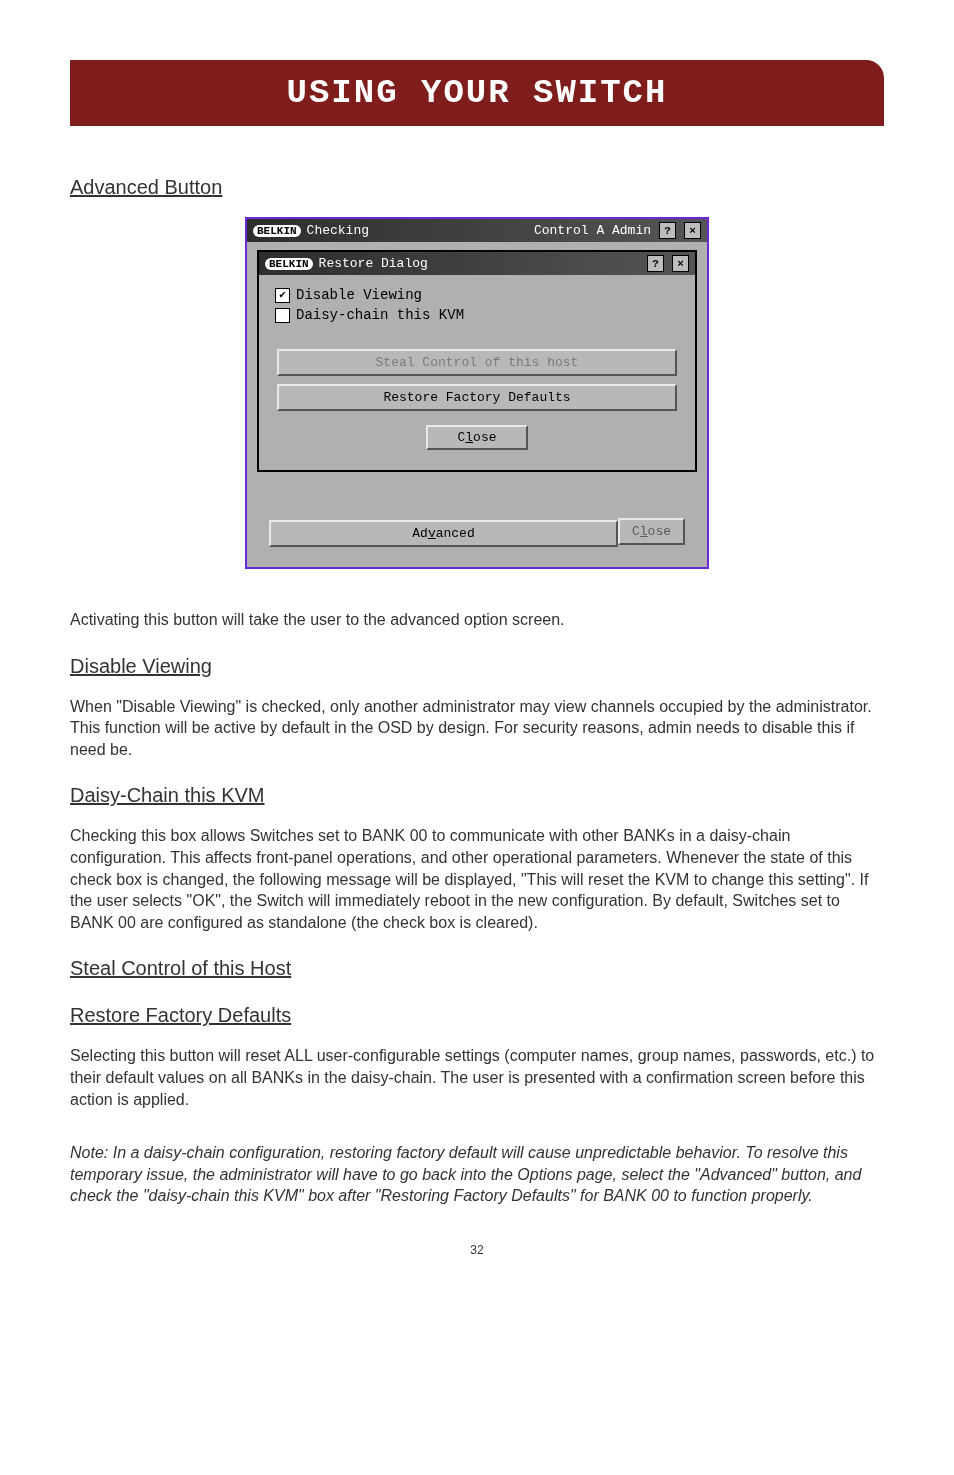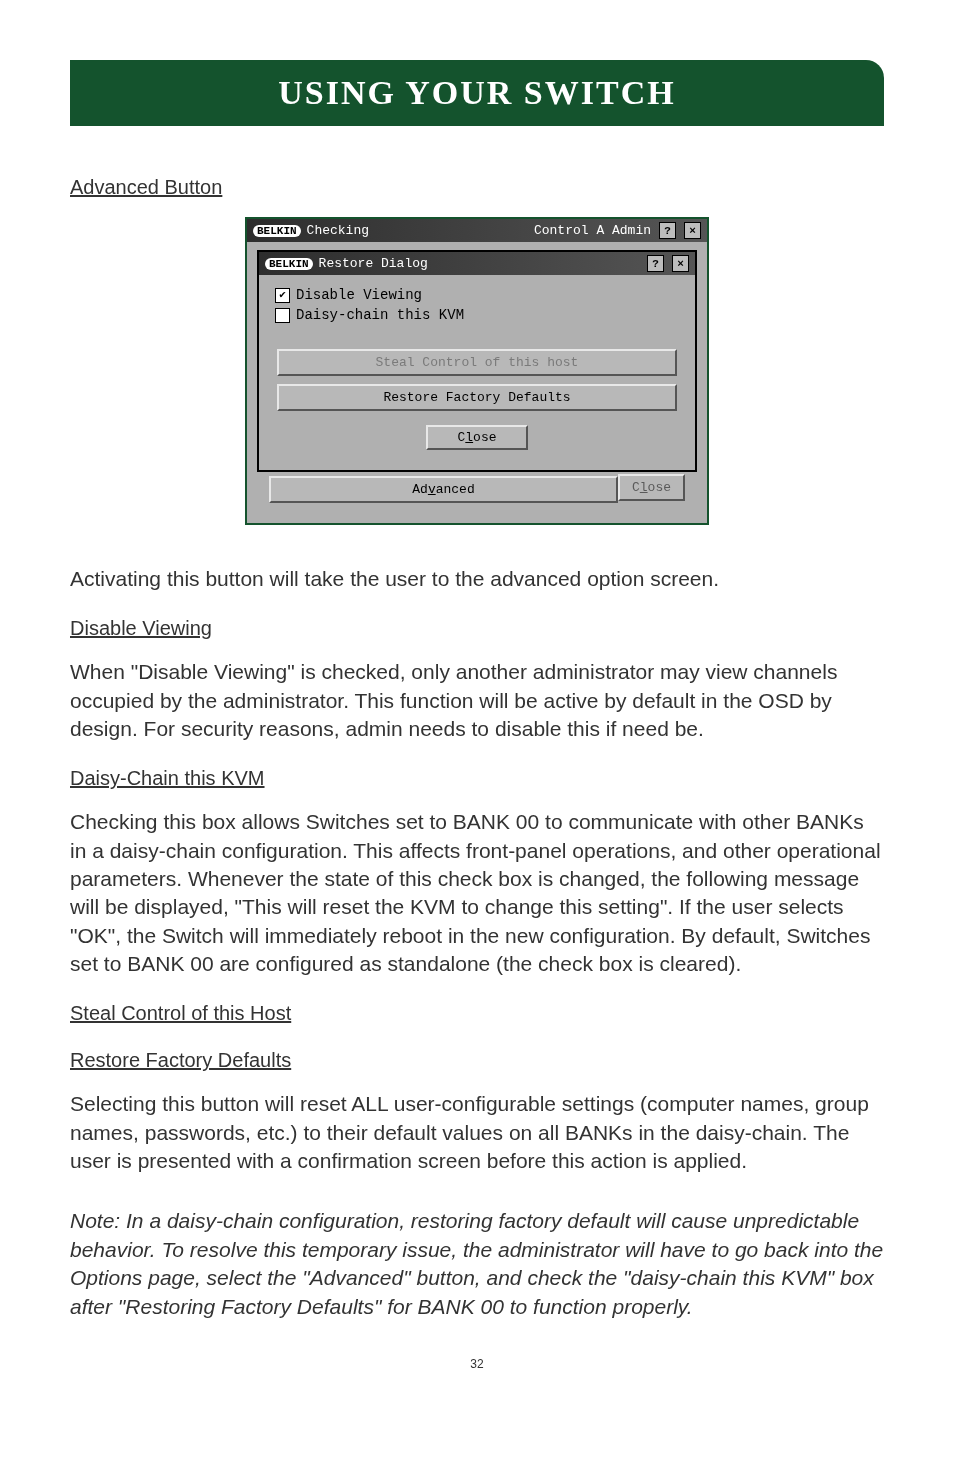--- a/index.html
+++ b/index.html
@@ -7,39 +7,39 @@
     padding: 0;
     background: #ffffff;
     font-family: Verdana, Geneva, sans-serif;
     color: #333;
     width: 954px;
   }
   .page {
     padding: 60px 70px 40px 70px;
   }
   .title-banner {
-    background: #14532d;
+    background: #7f1d1d;
     color: #ffffff;
-    font-family: Liberation Serif, serif;
+    font-family: Liberation Mono, monospace;
     font-weight: bold;
     font-size: 34px;
     letter-spacing: 2px;
     text-align: center;
     padding: 14px 0;
     border-radius: 0 18px 0 0;
     margin-bottom: 50px;
   }
   .section-underline {
     text-decoration: underline;
     font-size: 20px;
     margin-bottom: 18px;
     margin-top: 24px;
   }
   .body-text {
-    font-size: 21px;
+    font-size: 16px;
     line-height: 1.35;
     margin-bottom: 10px;
   }
   .italic {
     font-style: italic;
   }
   .page-num {
     text-align: center;
     font-size: 12px;
     margin-top: 36px;
@@ -47,21 +47,21 @@
 
   
   .screenshot-wrap {
     display:flex;
     justify-content:center;
     margin: 10px 0 40px 0;
   }
   .outer-window {
     width: 460px;
     background: #b0b0b0;
-    border: 2px solid #14532d;
+    border: 2px solid #6d28d9;
     font-family: "Courier New", monospace;
     color:#000;
   }
   .outer-titlebar {
     background: linear-gradient(90deg,#2d2d2d 0%, #555 100%);
     color:#fff;
     font-size:13px;
     padding:3px 6px;
     display:flex;
     align-items:center;
@@ -154,20 +154,21 @@
     padding:3px 14px;
     width:70px;
     text-align:center;
   }
   .small-btn .ul { text-decoration:underline; }
 
   .bottom-row {
     display:flex;
     align-items:flex-start;
     padding:4px 12px 10px 12px;
+    margin-top:44px;
   }
   .adv-btn {
     flex:1;
     background:#b8b8b8;
     border-top:2px solid #e8e8e8;
     border-left:2px solid #e8e8e8;
     border-right:2px solid #555;
     border-bottom:2px solid #555;
     font-family:"Courier New",monospace;
     font-size:13px;

